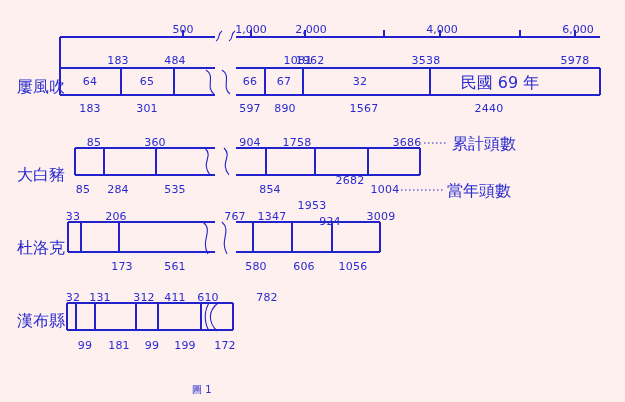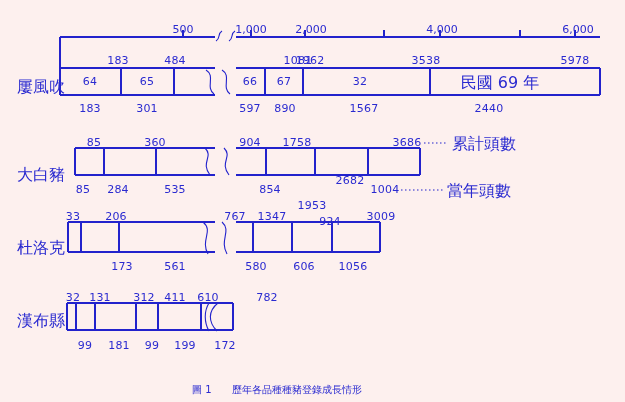--- a/index.html
+++ b/index.html
@@ -181,15 +181,14 @@
   <div class="t num ctr" style="left:240px;top:292px;margin-left:27px;">782</div>
 
   <div class="t num ctr" style="left:85px;top:340px;">99</div>
   <div class="t num ctr" style="left:119px;top:340px;">181</div>
   <div class="t num ctr" style="left:152px;top:340px;">99</div>
   <div class="t num ctr" style="left:185px;top:340px;">199</div>
   <div class="t num ctr" style="left:225px;top:340px;text-align:center;">172</div>
 
 
   <div class="t caption" style="left:192px;top:385px;">圖 1</div>
-  <div class="t caption" style="left:232px;top:385px;">歷年各品種種豬登錄成長情形</div>
 
 </div>
 
 </body></html>

